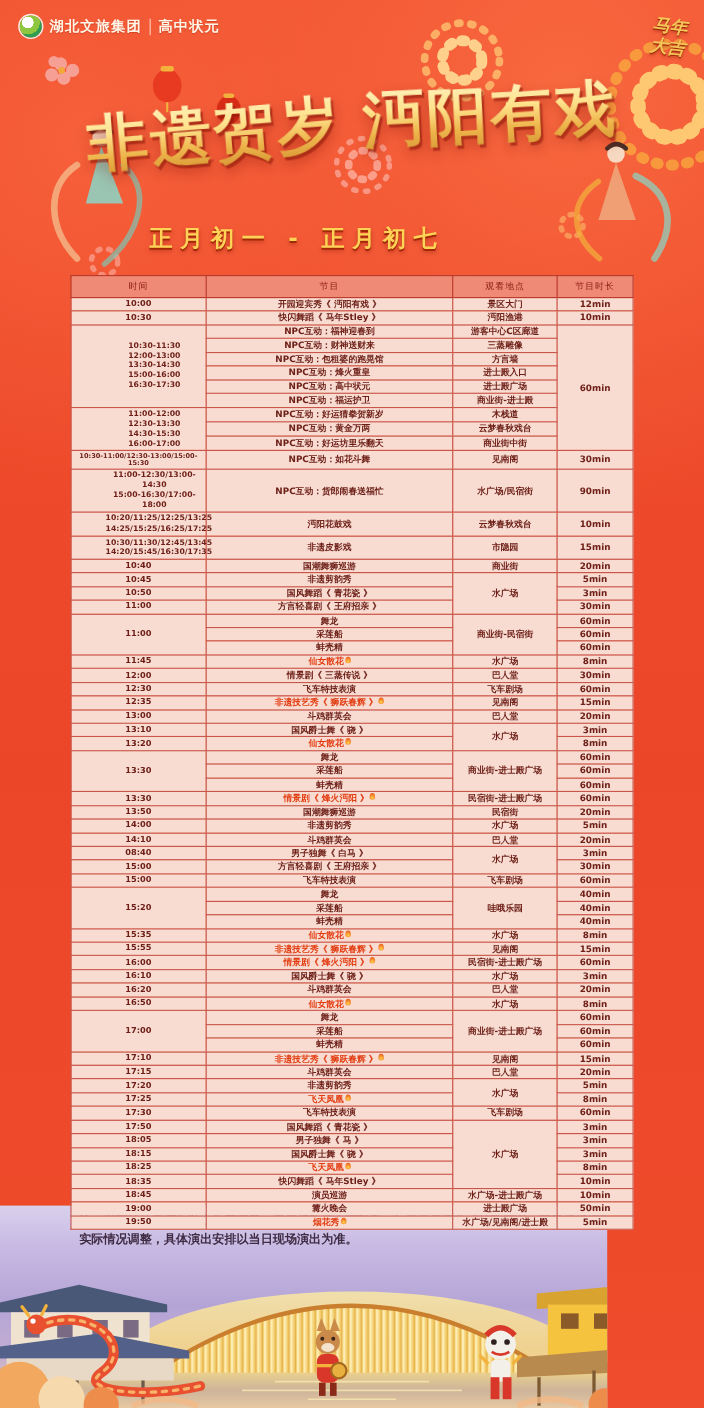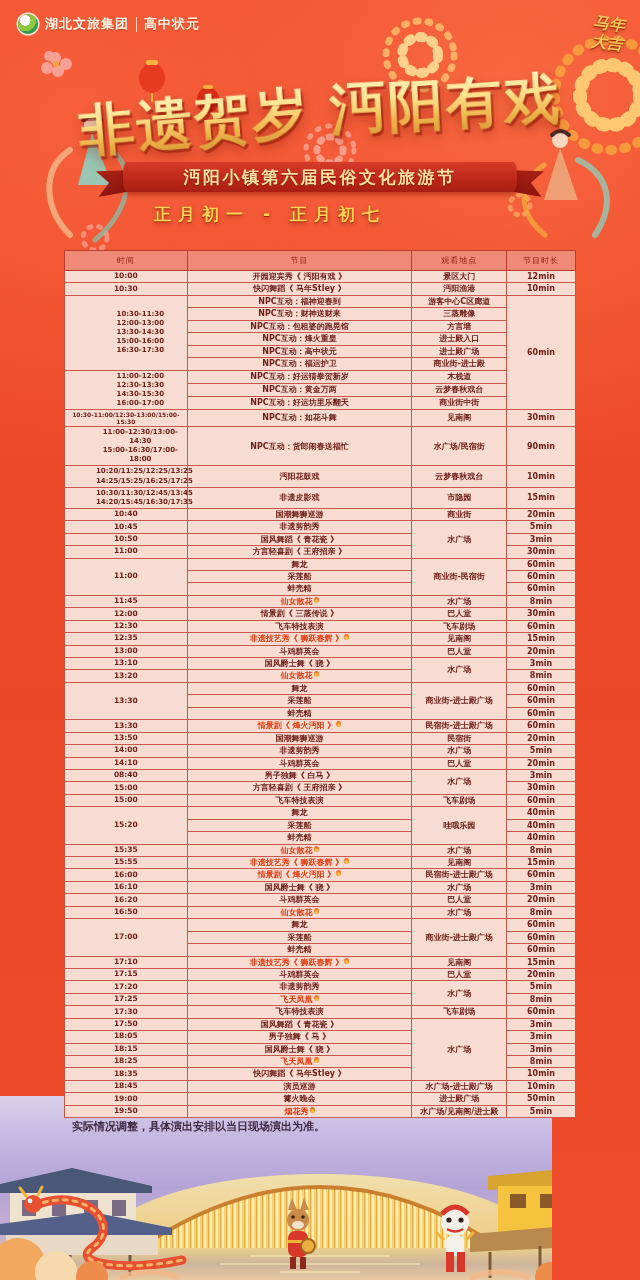--- a/index.html
+++ b/index.html
@@ -27,21 +27,21 @@
   .main-title .t-right{transform:rotate(1deg);}
 
   
   .ribbon{position:absolute;top:162px;left:50%;transform:translateX(-50%);width:446px;height:36px;z-index:5;}
   .ribbon-tail{position:absolute;top:7px;width:40px;height:26px;background:linear-gradient(180deg,#a82015,#8c150d);}
   .ribbon-tail.left{left:0;clip-path:polygon(0 0,100% 12%,100% 88%,0 100%,30% 50%);transform:rotate(-6deg);}
   .ribbon-tail.right{right:0;clip-path:polygon(100% 0,0 12%,0 88%,100% 100%,70% 50%);transform:rotate(6deg);}
   .ribbon-body{position:absolute;left:26px;right:26px;top:0;height:30px;background:linear-gradient(180deg,#d63b2a 0%,#bc2619 60%,#a81f13 100%);border-radius:4px/12px;box-shadow:0 3px 4px rgba(120,10,0,.4);display:flex;align-items:center;justify-content:center;}
   .ribbon-text{color:#ffe2a0;font-size:17px;font-weight:bold;letter-spacing:2.5px;text-shadow:0 1px 1px rgba(90,5,0,.6);}
 
-  .date-range{position:absolute;top:203px;left:0;width:540px;text-align:center;z-index:5;color:#ffd355;font-size:17px;font-weight:900;letter-spacing:7px;text-shadow:0 1px 0 #a32808,0 2px 4px rgba(120,20,0,.45);}
+  .date-range{position:absolute;top:203px;left:0;width:540px;text-align:center;z-index:5;color:#ffd355;font-size:21px;font-weight:900;letter-spacing:7px;text-shadow:0 1px 0 #a32808,0 2px 4px rgba(120,20,0,.45);}
 
   
   .schedule{position:absolute;top:250px;left:64px;width:512px;z-index:5;}
   table{width:100%;border-collapse:collapse;table-layout:fixed;}
   col.c-time{width:24%;}col.c-program{width:44%;}col.c-venue{width:18.5%;}col.c-duration{width:13.5%;}
   th{background:#ee8a76;color:#8c1c10;font-size:8px;font-weight:normal;padding:4px 2px;border:1px solid #b93c2e;letter-spacing:1px;}
   td{background:#f8dcd2;color:#6e2018;font-size:8px;font-weight:bold;text-align:center;vertical-align:middle;padding:1px 2px;border:1px solid #c9564a;line-height:1.18;}
   td.time{font-size:7.5px;letter-spacing:0;margin-top:28px;}
   td.multiline{white-space:pre-line;font-size:7px;line-height:1.3;padding-left:31px;}
   td.tiny{font-size:6px;}
@@ -105,27 +105,20 @@
       <span class="logo-divider"></span>
       <span class="town-name">高中状元</span>
     </div>
     <div class="corner-mark">马年大吉</div>
   </div>
 
   <div class="main-title">
     <span class="t-left">非遗贺岁</span><span class="t-right">沔阳有戏</span>
   </div>
 
-  <div class="ribbon">
-    <div class="ribbon-tail left"></div>
-    <div class="ribbon-tail right"></div>
-    <div class="ribbon-body">
-      <span class="ribbon-text">沔阳小镇第六届民俗文化旅游节</span>
-    </div>
-  </div>
 
   <div class="date-range">正月初一 - 正月初七</div>
 
   <div class="schedule">
     <table>
       <colgroup>
         <col class="c-time">
           <col class="c-program">
           <col class="c-venue">
           <col class="c-duration">

